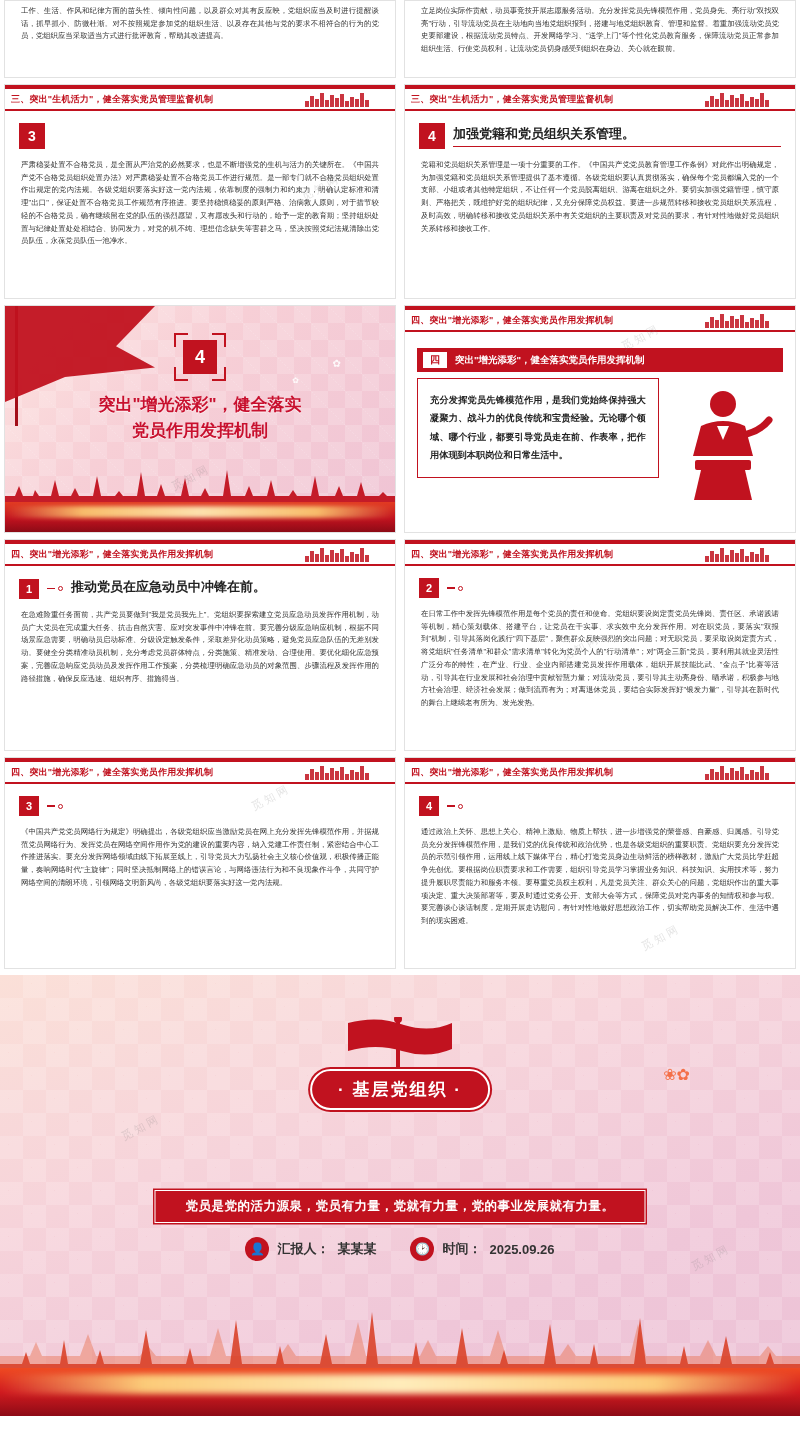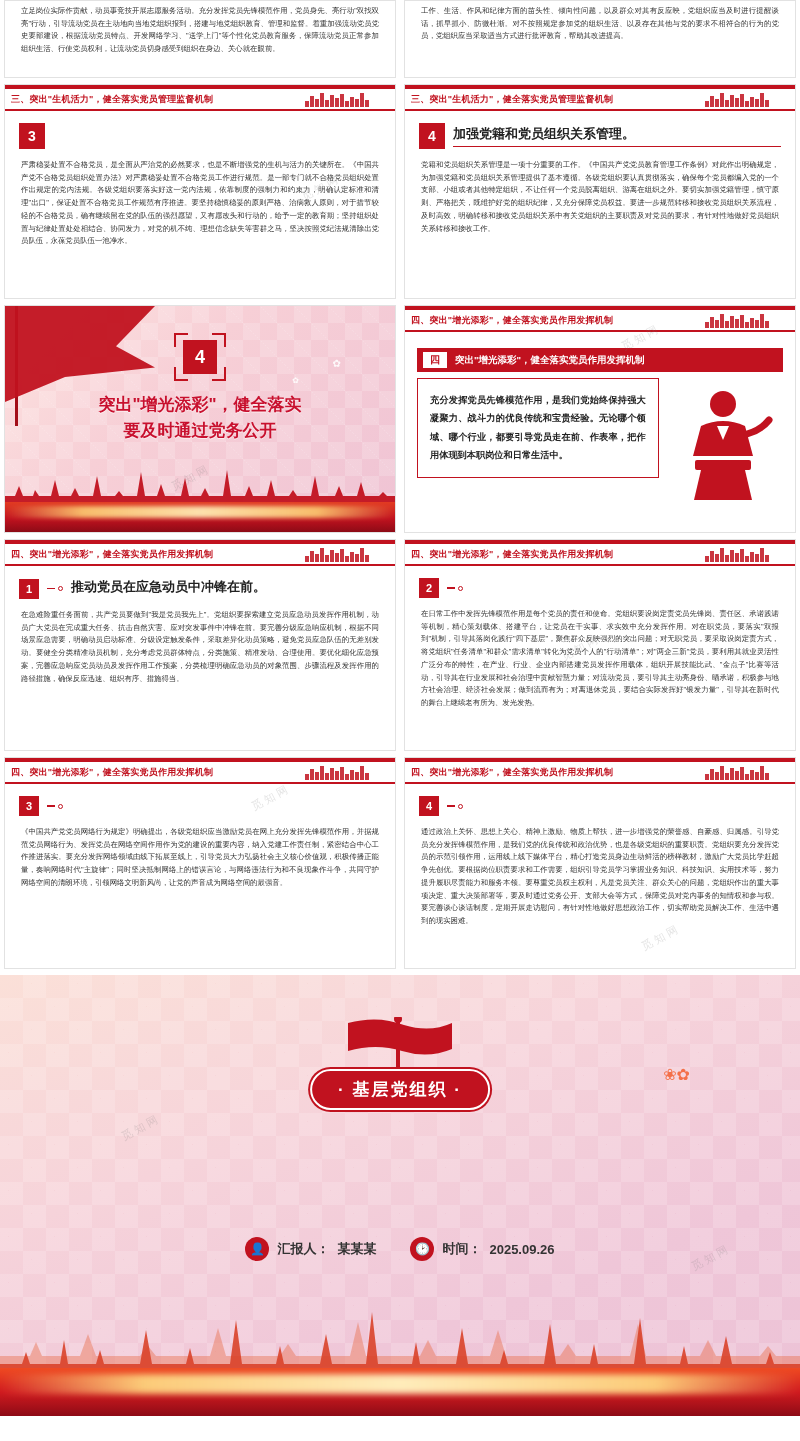--- a/index.html
+++ b/index.html
@@ -304,24 +304,24 @@
   }
   .sep { height: 6px; background: #fff; }
 </style>
 </head>
 <body>
 
 <div class="page">
 
   <div class="grid toprow">
     <div class="slide">
+      <div class="body">工作、生活、作风和纪律方面的苗头性、倾向性问题，以及群众对其有反应映，党组织应当及时进行提醒谈话，抓早抓小、防微杜渐。对不按照规定参加党的组织生活、以及存在其他与党的要求不相符合的行为的党员，党组织应当采取适当方式进行批评教育，帮助其改进提高。</div>
+    </div>
+    <div class="slide">
       <div class="body">立足岗位实际作贡献，动员事竞技开展志愿服务活动。充分发挥党员先锋模范作用，党员身先、亮行动"双找双亮"行动，引导流动党员在主动地向当地党组织报到，搭建与地党组织教育、管理和监督。着重加强流动党员党史要部建设，根据流动党员特点、开发网络学习、"送学上门"等个性化党员教育服务，保障流动党员正常参加组织生活、行使党员权利，让流动党员切身感受到组织在身边、关心就在眼前。</div>
-    </div>
-    <div class="slide">
-      <div class="body">工作、生活、作风和纪律方面的苗头性、倾向性问题，以及群众对其有反应映，党组织应当及时进行提醒谈话，抓早抓小、防微杜渐。对不按照规定参加党的组织生活、以及存在其他与党的要求不相符合的行为的党员，党组织应当采取适当方式进行批评教育，帮助其改进提高。</div>
     </div>
   </div>
 
   <div class="sep"></div>
 
   <div class="grid">
 
     <div class="slide" style="height:215px">
       <div class="topline"></div>
       <div class="sl-head">
@@ -386,21 +386,21 @@
       <div class="flag"></div>
       <div class="brkt">
         <span class="tl"></span>
           <span class="tr"></span>
           <span class="bl"></span>
           <span class="br"></span>
       </div>
       <div class="numtag">4</div>
       <div class="ctitle">
         <div>突出"增光添彩"，健全落实</div>
-        <div>要及时通过党务公开</div>
+        <div>党员作用发挥机制</div>
       </div>
       <div class="bird" style="right:54px; top:52px;">✿</div>
       <div class="bird" style="right:96px; top:70px; font-size:8px;">✿</div>
       <svg class="skyline" viewBox="0 0 400 40" preserveAspectRatio="none">
         <path fill="#c1121f" opacity="0.95" d="M0,40 L0,30 L10,30 L14,20 L18,30 L28,30 L30,24 L34,30 L46,30 L50,14 L54,30 L66,30 L70,22 L74,30 L88,30 L92,10 L96,30 L110,30 L114,25 L118,30 L132,30 L136,6 L140,30 L152,30 L156,18 L160,30 L176,30 L180,12 L184,30 L196,30 L200,22 L204,30 L218,30 L222,4 L226,30 L240,30 L244,20 L248,30 L262,30 L266,14 L270,30 L284,30 L288,24 L292,30 L306,30 L310,10 L314,30 L330,30 L334,20 L338,30 L352,30 L356,16 L360,30 L374,30 L378,26 L382,30 L400,30 L400,40 Z"></path>
       </svg>
       <div class="goldband"></div>
     </div>
 
     <div class="slide quote-slide" style="height:228px">
@@ -529,21 +529,21 @@
             <i style="height:7px"></i>
         </span>
       </div>
       <div class="numrow">
         <div class="numbox sm">3</div>
         <div class="dotline">
             <b></b>
             <i></i>
           </div>
       </div>
-      <div class="body">《中国共产党党员网络行为规定》明确提出，各级党组织应当激励党员在网上充分发挥先锋模范作用，并据规范党员网络行为、发挥党员在网络空间作用作为党的建设的重要内容，纳入党建工作责任制，紧密结合中心工作推进落实。要充分发挥网络领域由线下拓展至线上，引导党员大力弘扬社会主义核心价值观，积极传播正能量，奏响网络时代"主旋律"；同时坚决抵制网络上的错误言论，与网络违法行为和不良现象作斗争，共同守护网络空间的清朗环境，引领网络文明新风尚，让党的声音成为网络空间的最强音。</div>
+      <div class="body">《中国共产党党员网络行为规定》明确提出，各级党组织应当激励党员在网上充分发挥先锋模范作用，并据规范党员网络行为、发挥党员在网络空间作用作为党的建设的重要内容，纳入党建工作责任制，紧密结合中心工作推进落实。要充分发挥网络领域由线下拓展至线上，引导党员大力弘扬社会主义核心价值观，积极传播正能量，奏响网络时代"主旋律"；同时坚决抵制网络上的错误言论，与网络违法行为和不良现象作斗争，共同守护网络空间的清朗环境，引领网络文明新风尚，各级党组织要落实好这一党内法规。</div>
     </div>
 
     <div class="slide" style="height:212px">
       <div class="topline"></div>
       <div class="sl-head">
         <span class="ttl">四、突出"增光添彩"，健全落实党员作用发挥机制</span>
         <span class="deco">
           <i style="height:6px"></i>
             <i style="height:11px"></i>
             <i style="height:8px"></i>
@@ -575,20 +575,21 @@
   <div class="finale">
     <div class="diamonds"></div>
 
     <svg class="emblem" viewBox="0 0 120 62">
       <path d="M8 6 q30 -8 56 2 q26 8 48 -2 l0 26 q-24 10 -50 2 q-26 -8 -54 0 z" fill="#c1121f"></path>
       <rect x="56" y="0" width="4" height="62" fill="#c1121f"></rect>
       <circle cx="58" cy="2" r="4" fill="#c1121f"></circle>
     </svg>
 
     <div class="pill">· 基层党组织 ·</div>
+    <div class="subbar">党员是党的活力源泉，党员有力量，党就有力量，党的事业发展就有力量。</div>
 
     <div class="metarow">
       <div class="meta">
         <span class="ic">👤</span>
         <span>汇报人：</span>
         <span>某某某</span>
       </div>
       <div class="meta">
         <span class="ic">🕑</span>
         <span>时间：</span>

